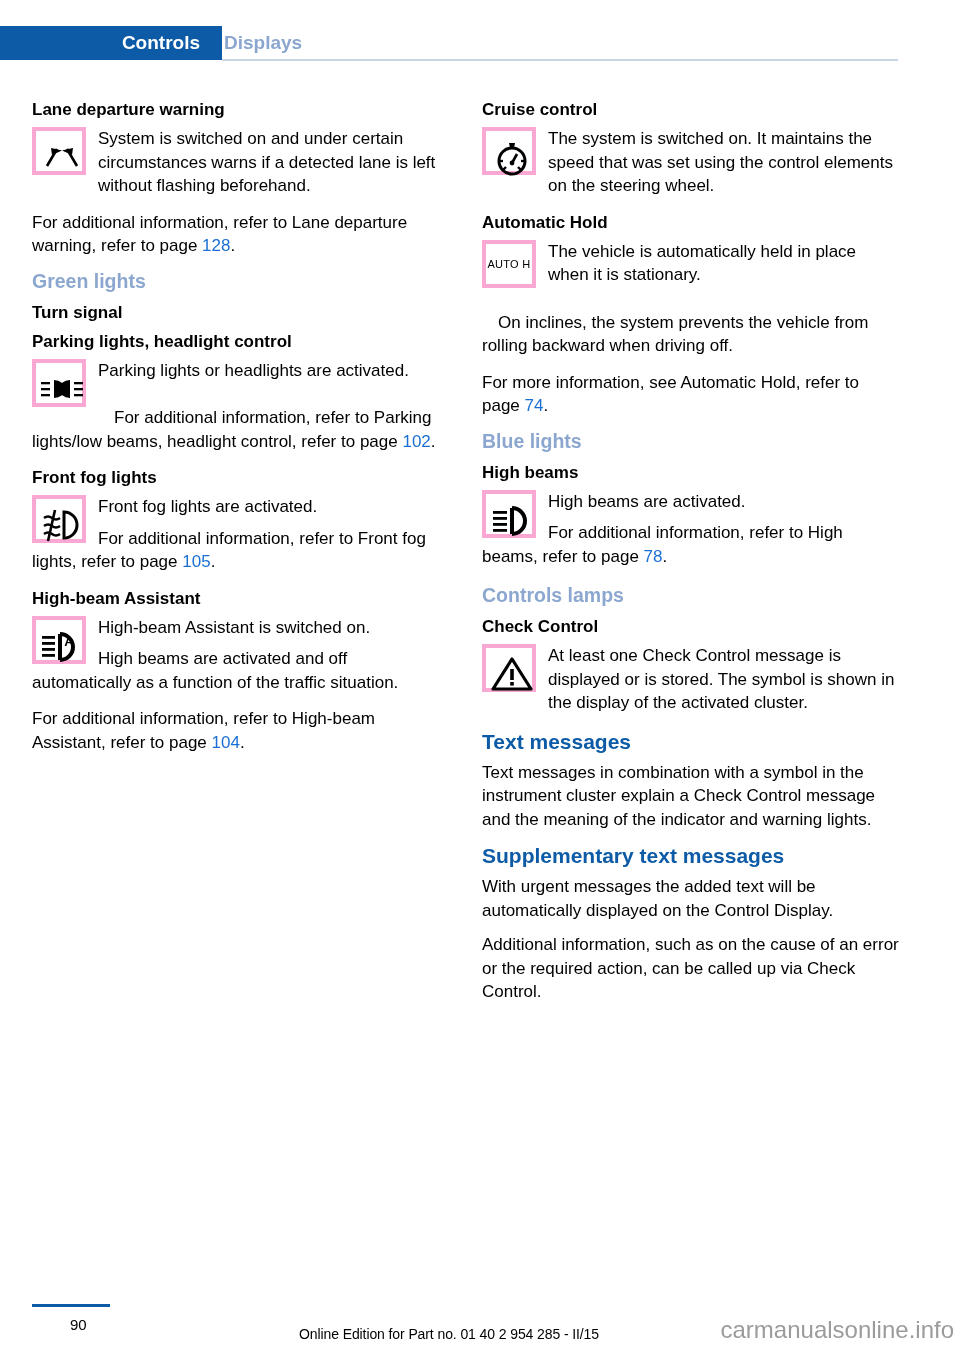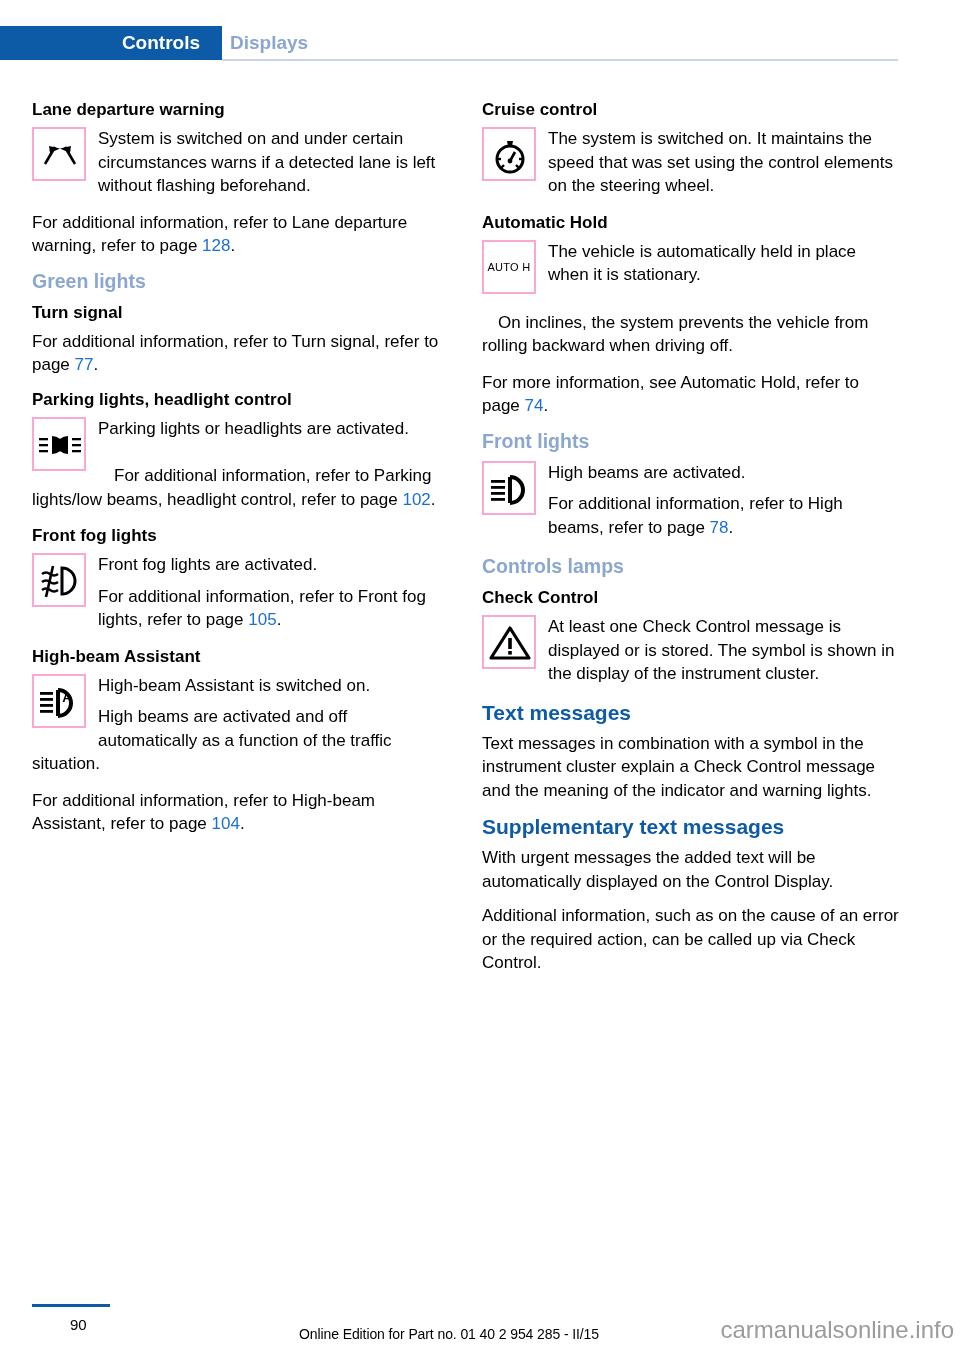--- a/index.html
+++ b/index.html
@@ -34,21 +34,21 @@
   }
   .tab-active {
     left: 0;
     width: 222px;
     background: #0d5ba6;
     color: #ffffff;
     text-align: right;
     padding-right: 22px;
   }
   .tab-inactive {
-    left: 230px;
+    left: 224px;
     color: #8ba7cf;
     text-align: left;
     padding-left: 0;
   }
   .tabrule {
     position: absolute;
     top: 59px;
     left: 222px;
     width: 676px;
     height: 2px;
@@ -96,22 +96,22 @@
     line-height: 23.5px;
     color: #000;
   }
   p.tight { margin-bottom: 8px; }
   .pageref { color: #1b6fd4; }
 
   
   .iconblock { position: relative; margin-bottom: 2px; }
   .iconbox {
     width: 54px;
-    height: 54px;
-    border: 2px solid #f9a8d4;
+    height: 48px;
+    border: 4px solid #f9a8d4;
     background: #fff;
     float: left;
     margin-right: 12px;
     margin-bottom: 2px;
     position: relative;
   }
   .iconbox svg { display: block; }
   .iconbox .autoh {
     position: absolute;
     left: 0; right: 0;
@@ -189,21 +189,20 @@
     <p>System is switched on and under certain circumstances warns if a detected lane is left without flashing beforehand.</p>
   </div>
 
   <p><span>For additional information, refer to Lane departure warning, refer to page </span><span class="pageref">128</span><span>.</span></p>
 
   <h2 class="h-sec sp-lg">Green lights</h2>
 
   <h3 class="h-sub sp-sm">Turn signal</h3>
 
 
-  <p><span>For additional information, refer to Turn signal, refer to page </span><span class="pageref">77</span><span>.</span></p>
 
   <h3 class="h-sub sp-md">Parking lights, headlight control</h3>
 
   <div class="iconblock clearfix">
     <div class="iconbox">
       <svg width="52" height="52" viewBox="0 0 52 52">
         <g fill="#000">
           <path d="M18 17 a11 9 0 0 1 0 18 L18 35 L18 17 Z"></path>
           <rect x="5" y="19" width="9" height="2.3"></rect>
           <rect x="5" y="25" width="9" height="2.3"></rect>
@@ -287,22 +286,23 @@
   <div class="iconblock clearfix">
     <div class="iconbox">
       <span class="autoh">AUTO H</span>
     </div>
     <p>The vehicle is automatically held in place when it is stationary.</p>
     <p class="indent">On inclines, the system prevents the vehicle from rolling backward when driving off.</p>
   </div>
 
   <p><span>For more information, see Automatic Hold, refer to page </span><span class="pageref">74</span><span>.</span></p>
 
-  <h2 class="h-sec sp-lg">Front lights</h2>
-
+  <h2 class="h-sec sp-lg">Blue lights</h2>
+
+  <h3 class="h-sub sp-sm">High beams</h3>
 
   <div class="iconblock clearfix">
     <div class="iconbox">
       <svg width="52" height="52" viewBox="0 0 52 52">
         <g fill="#000">
           <rect x="7" y="17" width="14" height="2.8"></rect>
           <rect x="7" y="23" width="14" height="2.8"></rect>
           <rect x="7" y="29" width="14" height="2.8"></rect>
           <rect x="7" y="35" width="14" height="2.8"></rect>
         </g>
@@ -319,21 +319,21 @@
   <h3 class="h-sub sp-sm">Check Control</h3>
 
   <div class="iconblock clearfix">
     <div class="iconbox">
       <svg width="52" height="52" viewBox="0 0 52 52">
         <polygon points="26,11 45,41 7,41" fill="none" stroke="#000" stroke-width="3.2" stroke-linejoin="round"></polygon>
         <rect x="24.2" y="21" width="3.6" height="11" fill="#000"></rect>
         <rect x="24.2" y="34" width="3.6" height="3.6" fill="#000"></rect>
       </svg>
     </div>
-    <p>At least one Check Control message is displayed or is stored. The symbol is shown in the display of the instrument cluster.</p>
+    <p>At least one Check Control message is displayed or is stored. The symbol is shown in the display of the activated cluster.</p>
   </div>
 
   <h1 class="h-major sp-md">Text messages</h1>
   <p>Text messages in combination with a symbol in the instrument cluster explain a Check Control message and the meaning of the indicator and warning lights.</p>
 
   <h1 class="h-major sp-sm">Supplementary text messages</h1>
   <p>With urgent messages the added text will be automatically displayed on the Control Display.</p>
   <p>Additional information, such as on the cause of an error or the required action, can be called up via Check Control.</p>
 </div>
 

